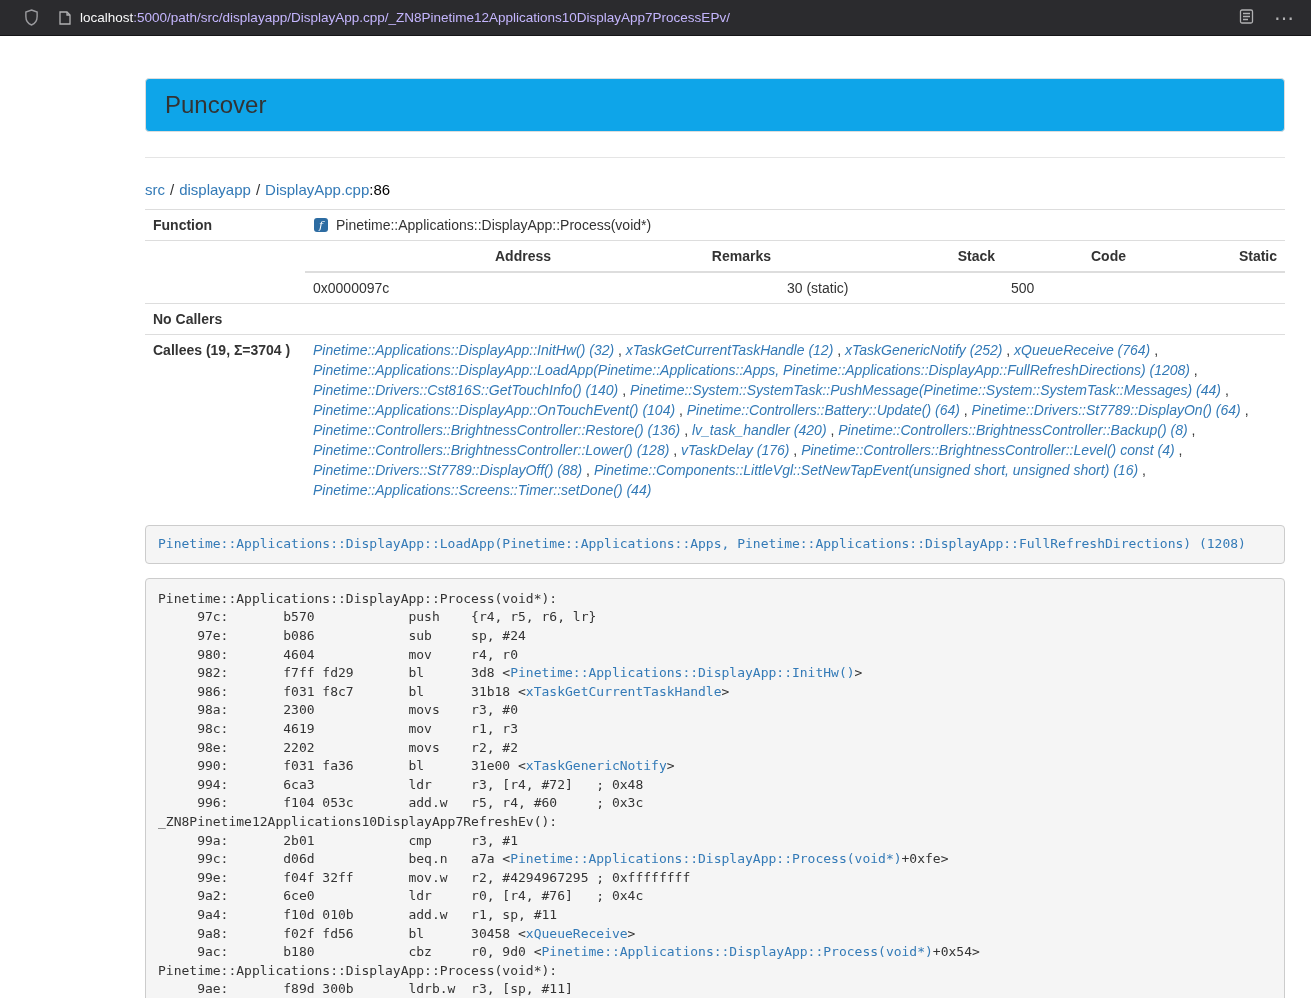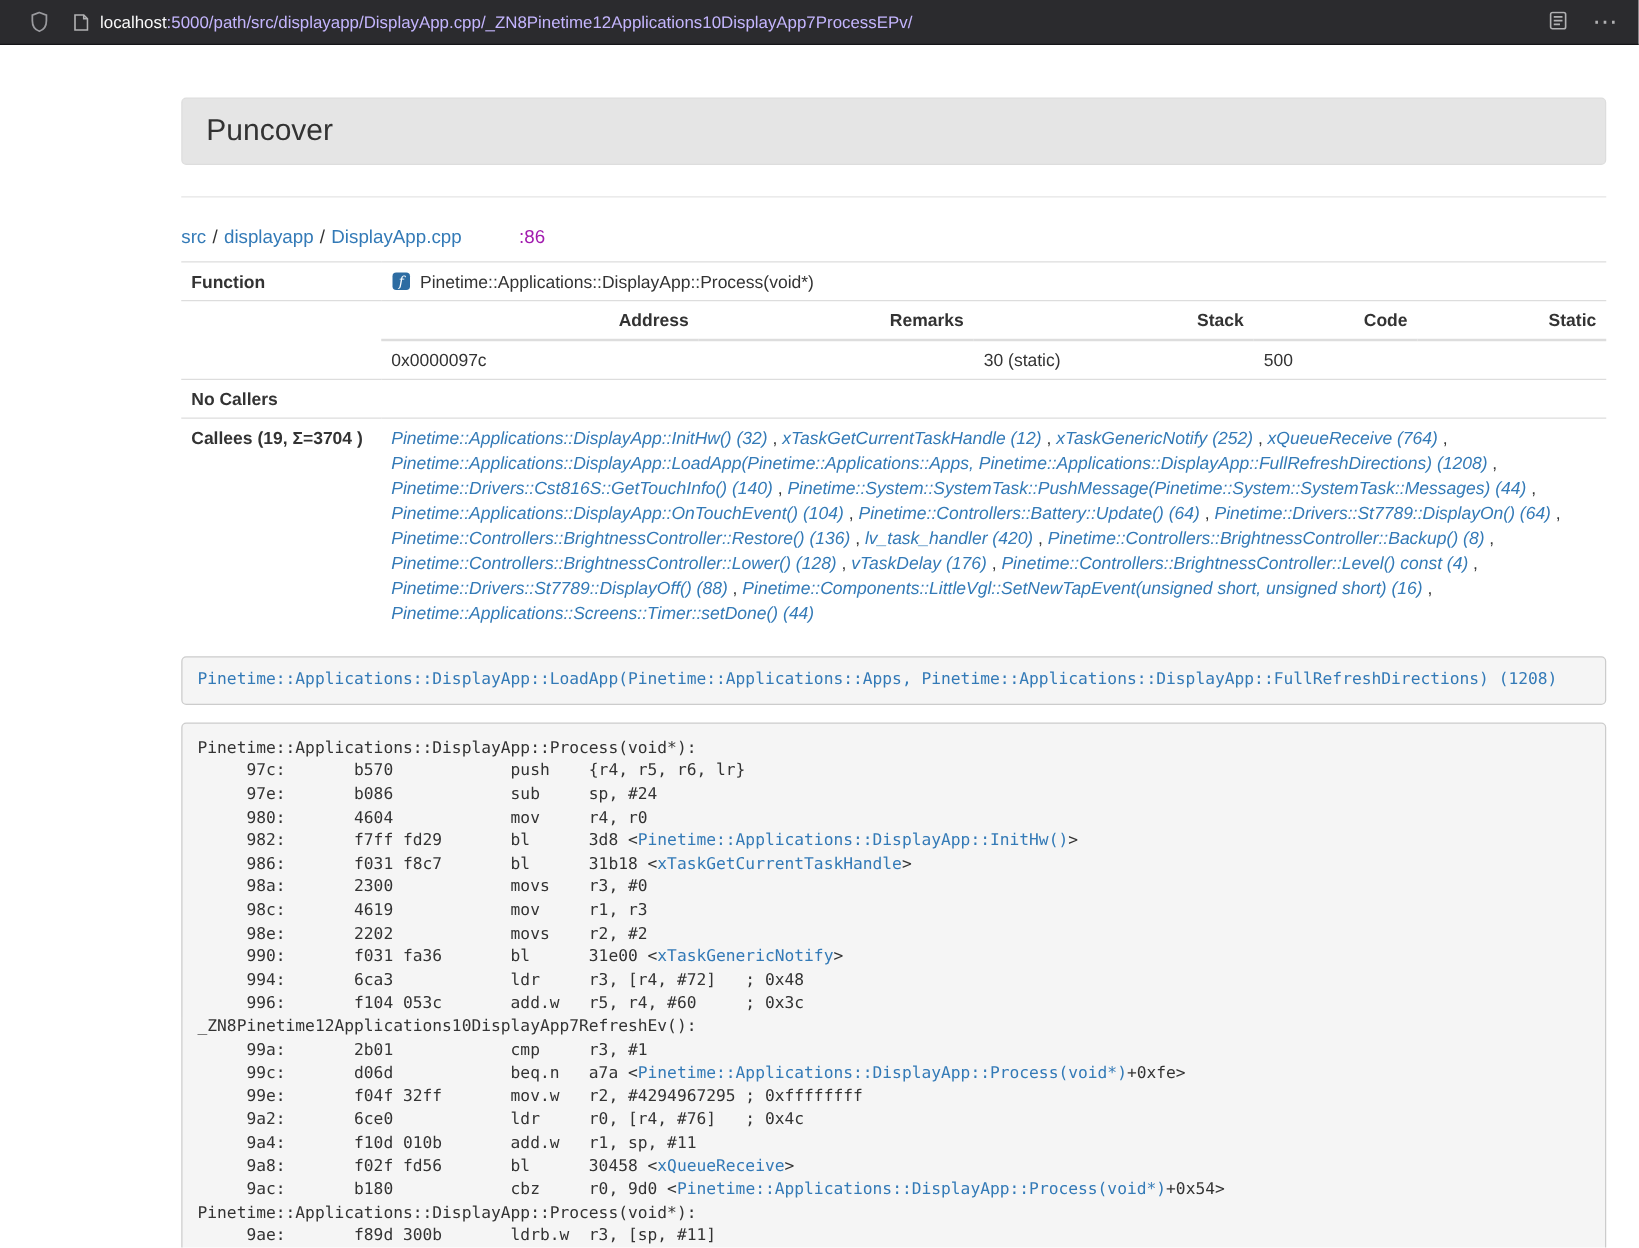--- a/index.html
+++ b/index.html
@@ -25,29 +25,29 @@
   .url-host { color:#f9f9fa; }
   .url-path { color:#c4b5fd; }
   .chrome-right { display:flex; align-items:center; gap:18px; margin-right:14px; }
   .menu-dots { font-size:20px; line-height:1; color:#b1b1b3; letter-spacing:1px; padding:0 2px; }
 
   
   .container { width:1140px; margin-left:145px; }
 
   .hero {
     margin-top:42px; border:1px solid #ddd; border-radius:4px;
-    padding:13px 19px; background:#e5e5e5;
+    padding:13px 19px; background:#0ea5e9;
   }
   .hero h1 { margin:0; font-size:24px; font-weight:400; color:#333; line-height:1.1; }
 
   hr.divider { border:0; border-top:1px solid #e5e5e5; margin:25px 0 0 0; }
 
   .crumbs { margin-top:23px; font-size:15px; }
   .crumbs .sep { color:#333; margin:0 5px; }
-  .crumbs .suffix { color:#a21caf;margin-left:46px; }
+  .crumbs .suffix { color:#000000; }
 
   table.info { width:100%; border-collapse:collapse; margin-top:11px; }
   table.info > tbody > tr > td {
     border-top:1px solid #ddd; padding:5px 8px;
     vertical-align:top; line-height:20px;
   }
   td.key { width:160px; font-weight:bold; }
   td.nested { padding:0 !important; }
 
   table.stats { width:100%; border-collapse:collapse; }

